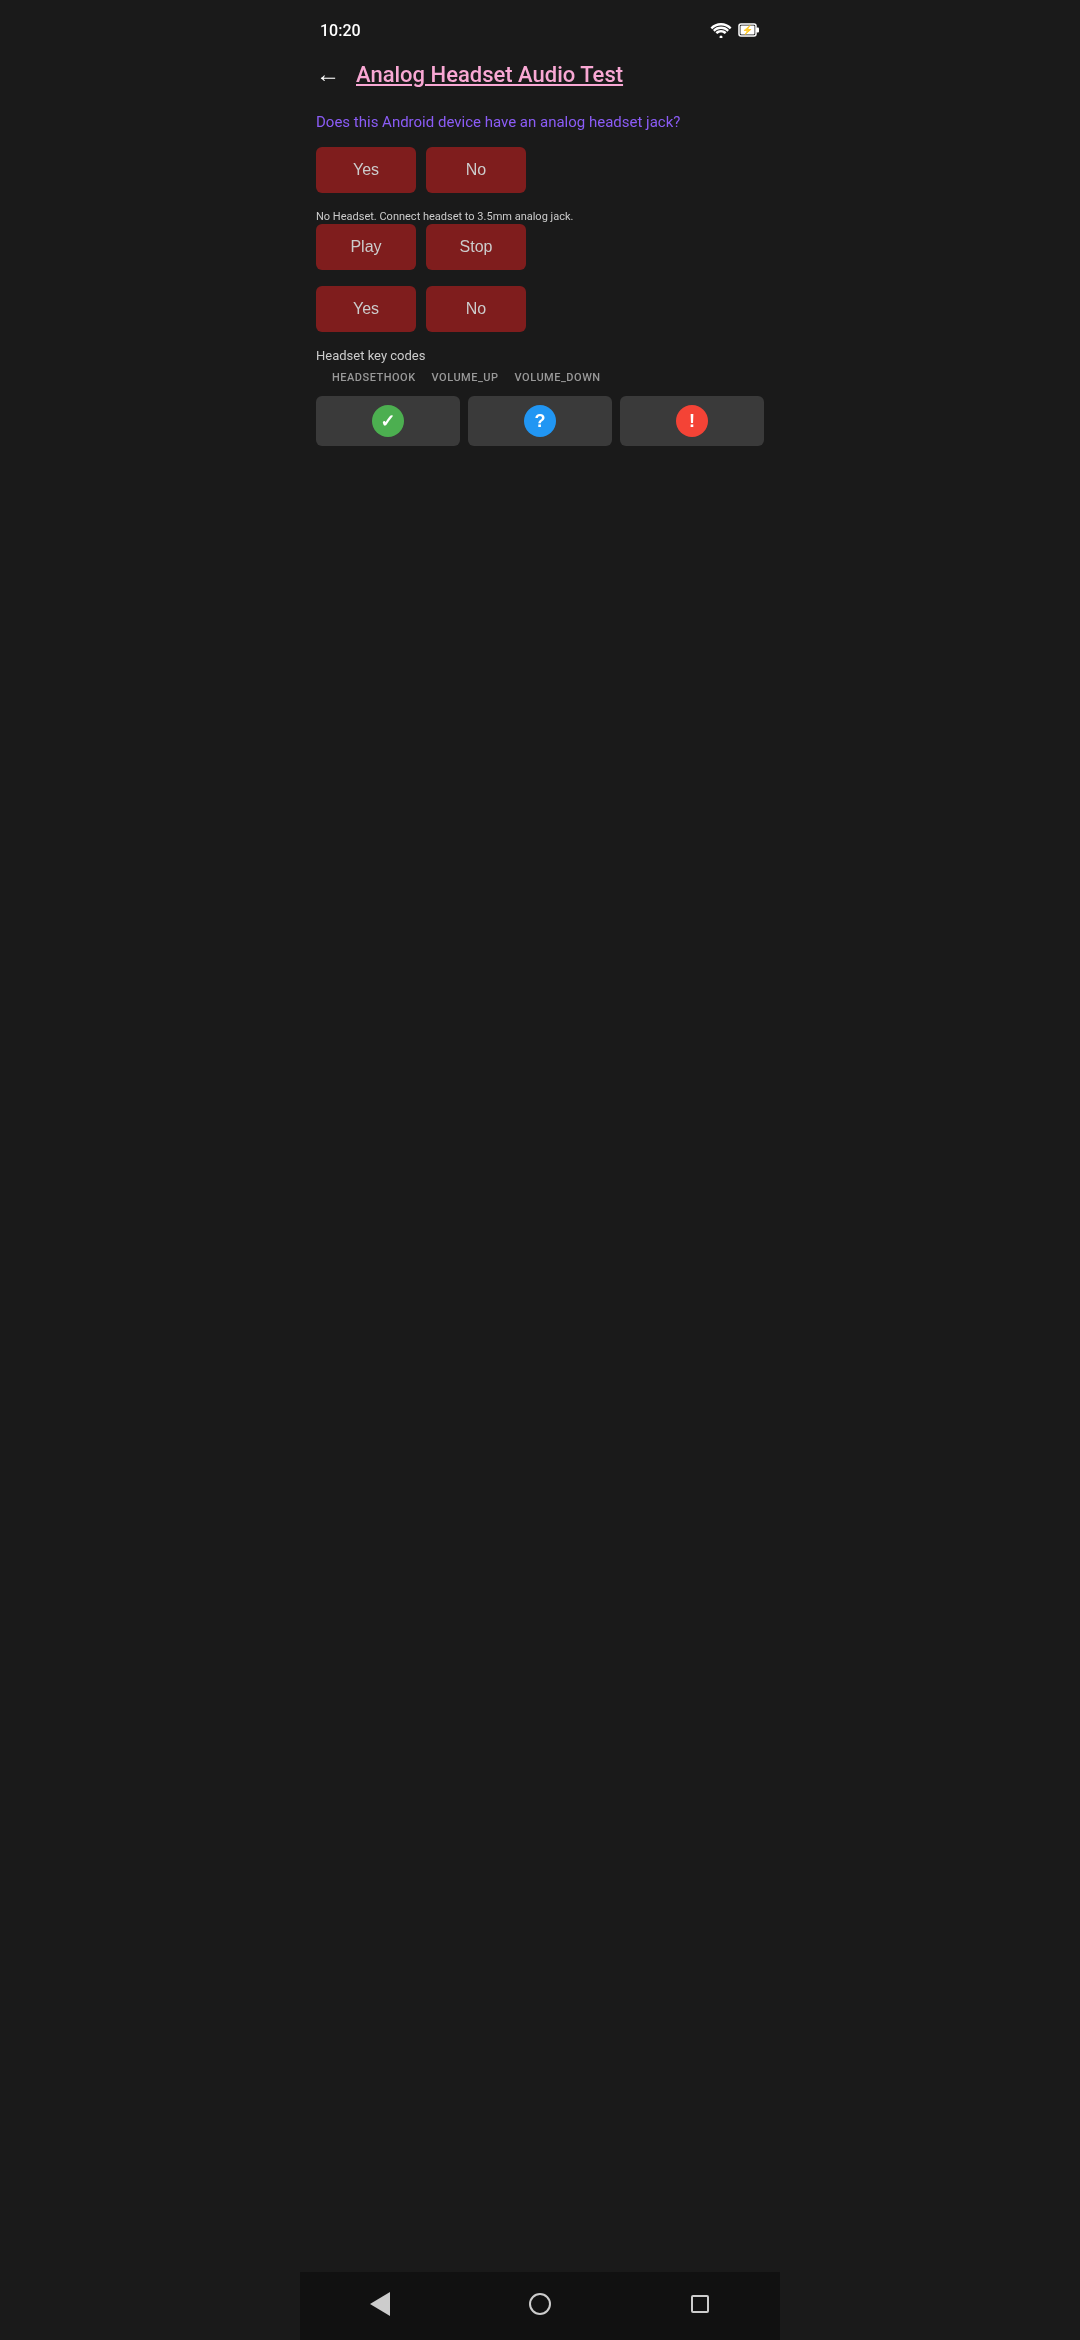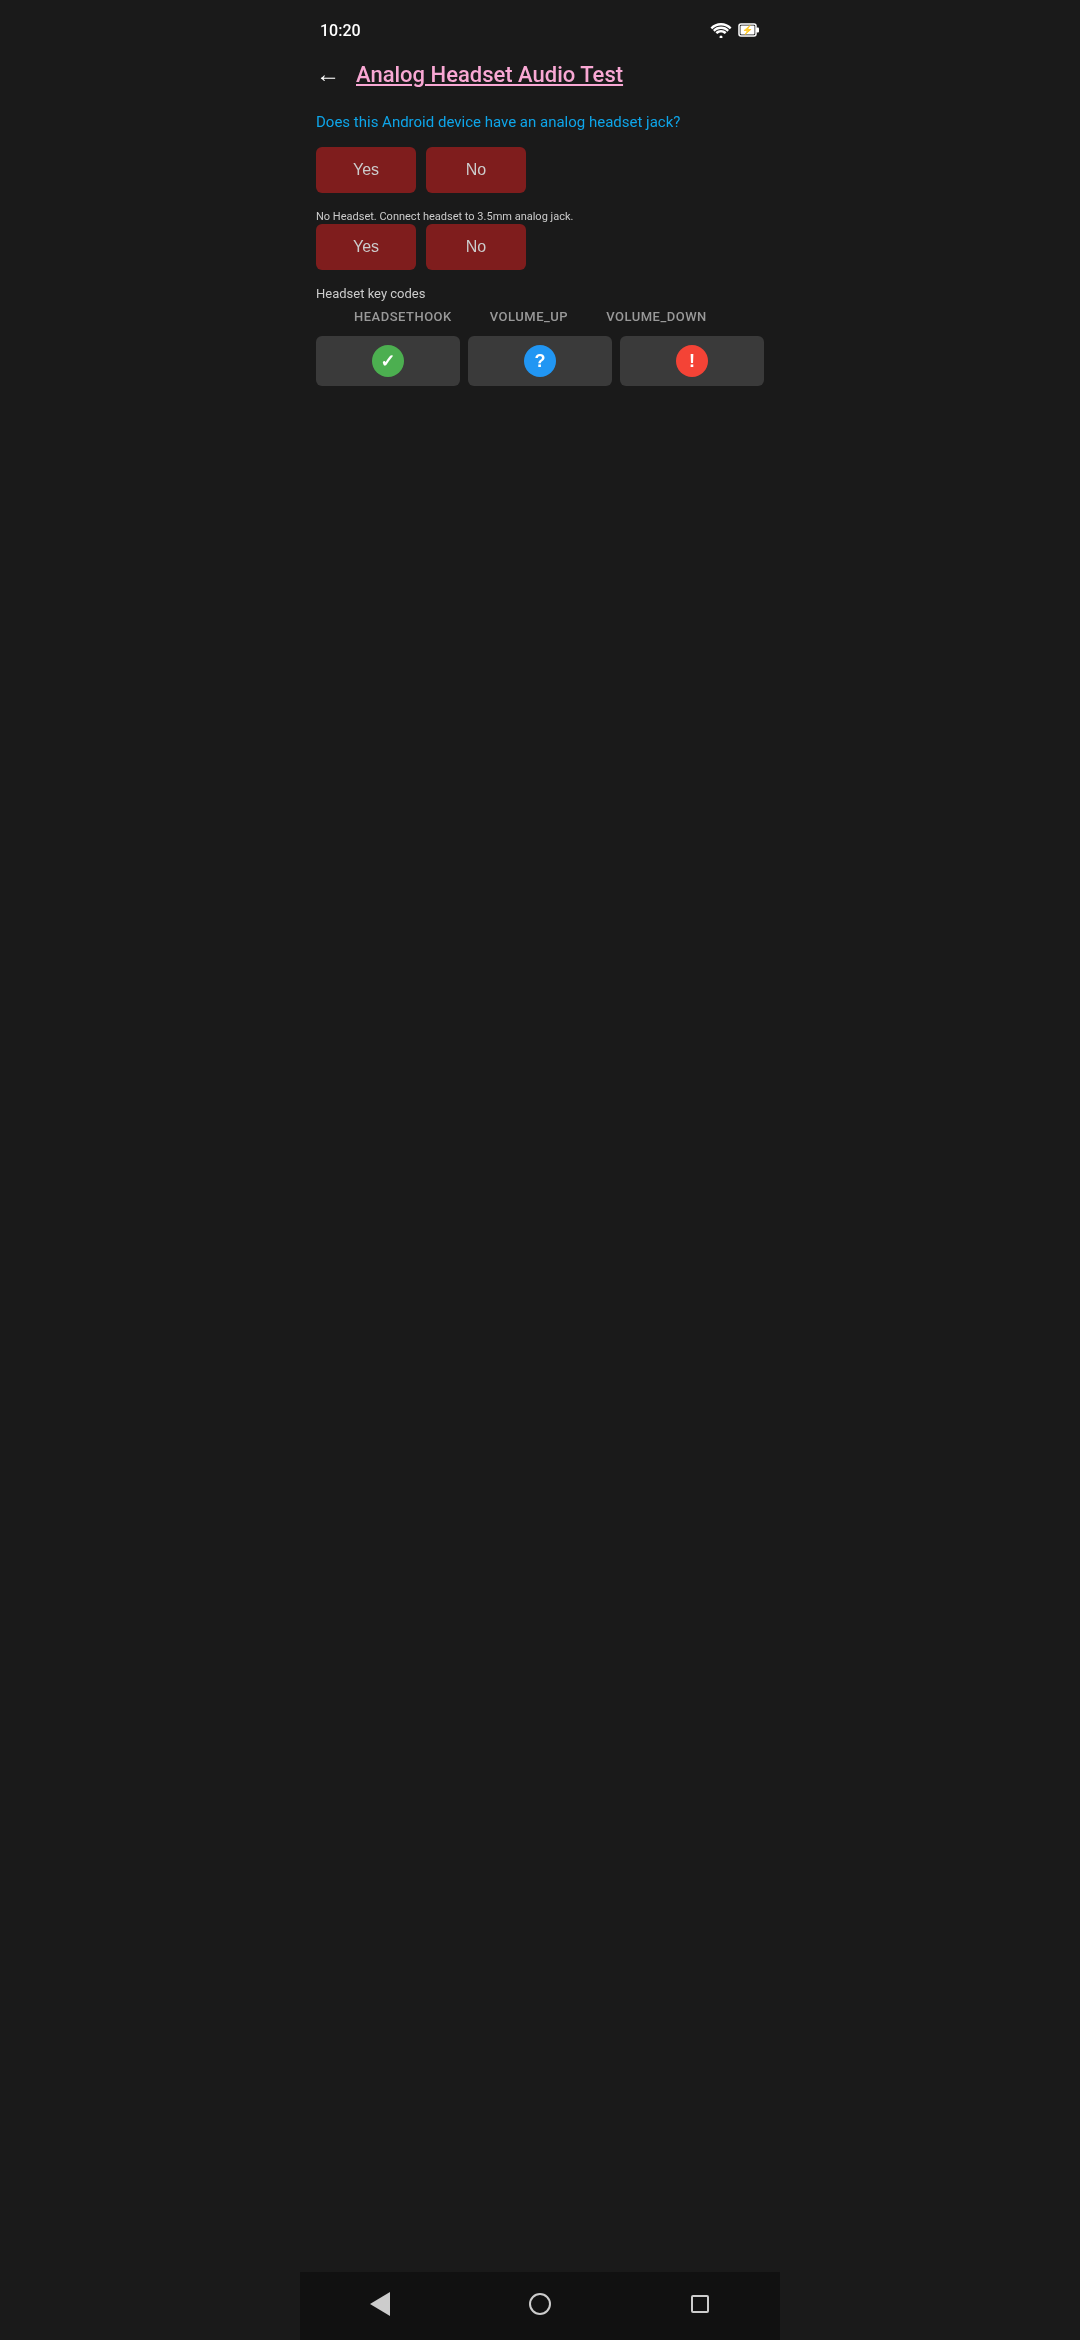--- a/index.html
+++ b/index.html
@@ -61,21 +61,21 @@
       text-decoration: underline;
     }
 
     .content {
       padding: 8px 16px;
       flex: 1;
     }
 
     .question-text {
       font-size: 15px;
-      color: #0ea5e9;
+      color: #8b5cf6;
       margin-bottom: 14px;
       line-height: 1.4;
     }
 
     .button-row {
       display: flex;
       gap: 10px;
       margin-bottom: 16px;
     }
 
@@ -109,25 +109,24 @@
     }
 
     .key-codes-row {
       display: flex;
       gap: 16px;
       margin-bottom: 12px;
       padding-left: 16px;
     }
 
     .key-code {
-      font-size: 13px;
+      font-size: 11px;
       color: #999999;
       font-weight: 500;
       letter-spacing: 0.5px;
-      margin-left: 22px;
     }
 
     .pass-text {
       font-size: 22px;
       font-weight: 400;
       color: #e0e0e0;
       margin-bottom: 16px;
     }
 
     .action-buttons-row {
@@ -244,20 +243,24 @@
 
 <div class="content">
 
   <p class="question-text">Does this Android device have an analog headset jack?</p>
   <div class="button-row">
     <button class="btn btn-dark">Yes</button>
     <button class="btn btn-dark">No</button>
   </div>
 
   <p class="info-text">No Headset. Connect headset to 3.5mm analog jack.</p>
+  <div class="button-row">
+    <button class="btn btn-dark">Play</button>
+    <button class="btn btn-dark">Stop</button>
+  </div>
 
   <div class="button-row">
     <button class="btn btn-dark">Yes</button>
     <button class="btn btn-dark">No</button>
   </div>
 
   <p class="section-label">Headset key codes</p>
   <div class="key-codes-row">
     <span class="key-code">HEADSETHOOK</span>
     <span class="key-code">VOLUME_UP</span>

